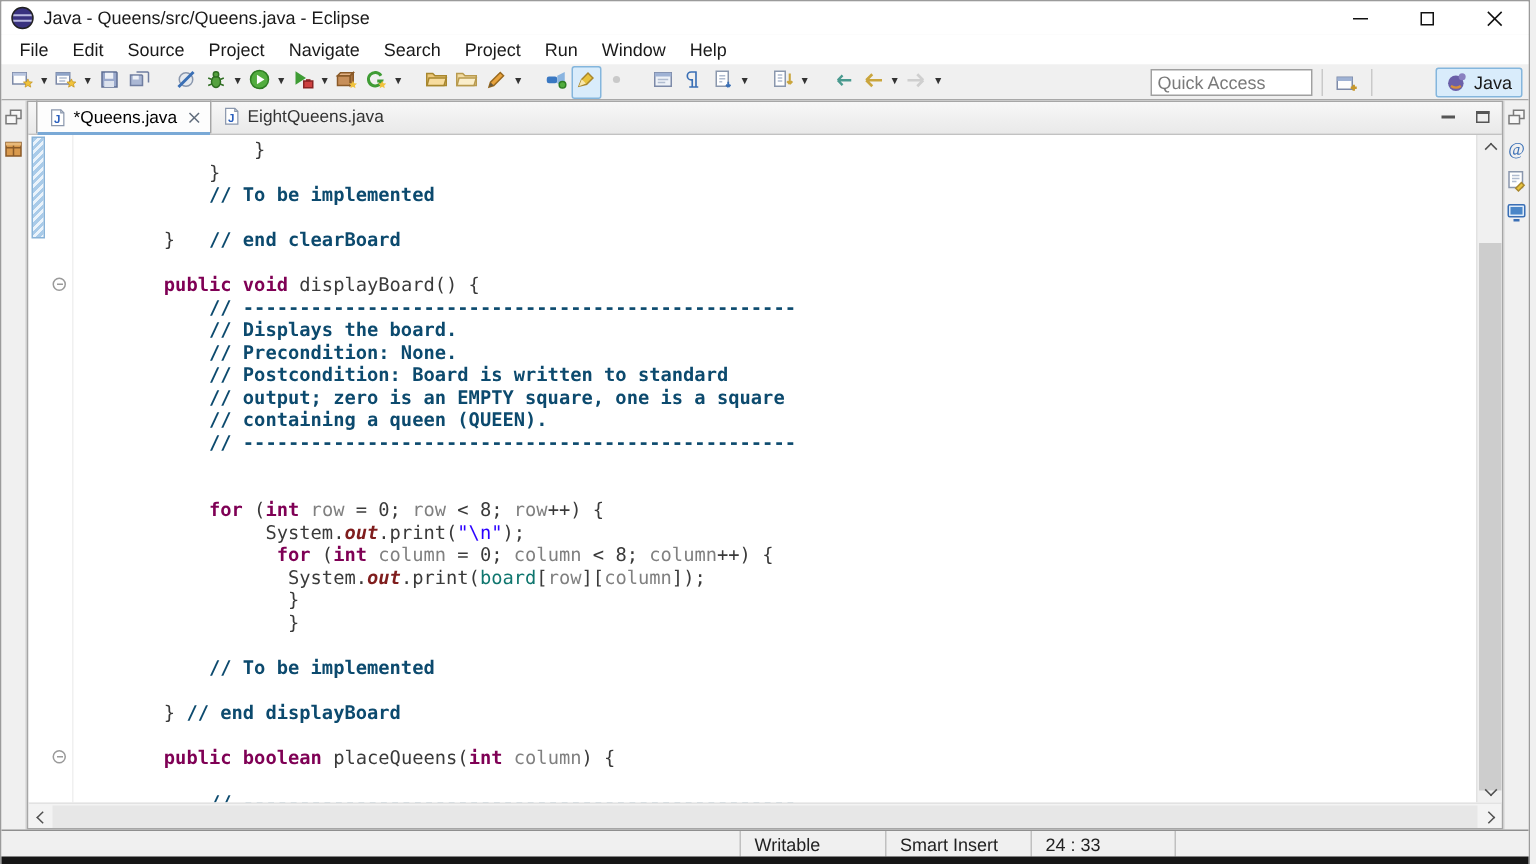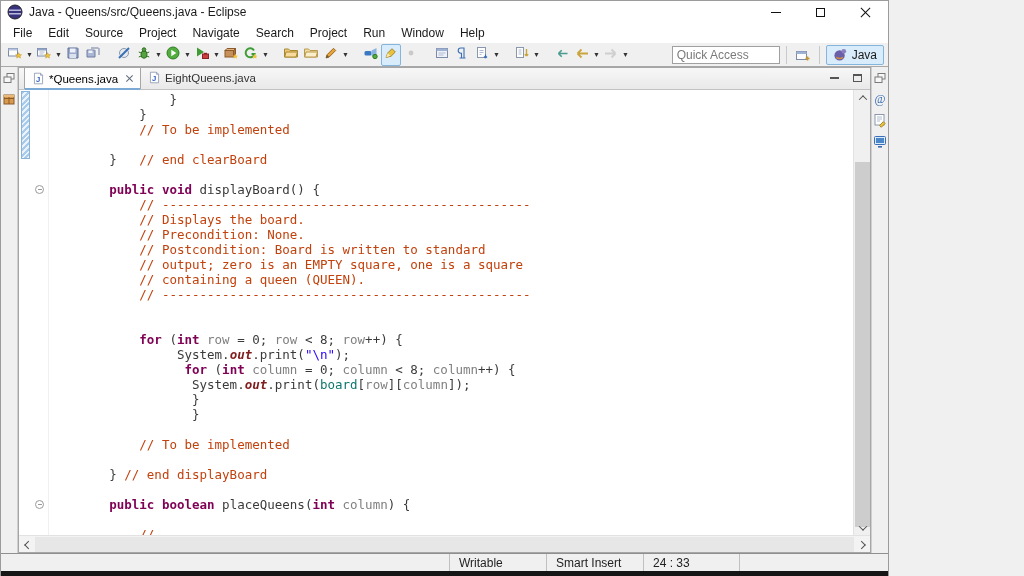--- a/index.html
+++ b/index.html
@@ -1,18 +1,18 @@
 <!DOCTYPE html>
 <html><head>
 <meta charset="utf-8">
 <style>
   * { box-sizing: border-box; margin: 0; padding: 0; }
   html,body { width:1024px; height:576px; overflow:hidden; }
   body { font-family:"Liberation Sans", sans-serif; font-size:12px; color:#1a1a1a; background:#f0f0f0; }
-  #window { width:889px; height:576px; display:flex; flex-direction:column; border:1px solid #9b9b9b; border-bottom:none; background:#f0f0f0; }
+  #window { width:1020px; height:576px; display:flex; flex-direction:column; border:1px solid #9b9b9b; border-bottom:none; background:#f0f0f0; }
 
   
   .titlebar { height:22px; background:#fff; display:flex; align-items:center; flex:0 0 22px; }
   .titlebar .app-icon { width:16px; height:16px; margin:0 6px 0 6px; }
   .titlebar .title { flex:1; font-size:12px; color:#1a1a1a; white-space:nowrap; }
   .winbtn { width:45px; height:22px; display:flex; align-items:center; justify-content:center; }
   .glyph-min { width:10px; height:1px; background:#111; }
   .glyph-max { width:9px; height:9px; border:1px solid #111; }
   .glyph-close { position:relative; width:11px; height:11px; }
   .glyph-close::before,.glyph-close::after { content:""; position:absolute; left:-1px; top:5px; width:13px; height:1px; background:#111; }
@@ -28,21 +28,21 @@
   .tb-group { display:flex; align-items:center; margin-right:11px; }
   .tbtn { height:22px; display:flex; align-items:center; padding:0 1px; border:1px solid transparent; border-radius:2px; }
   .tbtn svg { width:16px; height:16px; }
   .tbtn.active { background:#d9ecfb; border-color:#84b6dd; }
   .tbtn.disabled { opacity:.45; }
   .dd { width:9px; height:22px; display:flex; align-items:center; justify-content:center; font-size:7px; color:#333; }
   .tb-right { margin-left:auto; display:flex; align-items:center; }
   .qa-input { width:108px; height:18px; border:1px solid #a0a0a0; font-family:"Liberation Sans",sans-serif; font-size:12px; padding:0 4px; color:#333; background:#fff; }
   .qa-input::placeholder { color:#7a7a7a; }
   .tb-sep { width:1px; height:18px; background:#c9c9c9; margin:0 6px; }
-  .persp-btn { display:flex; align-items:center; gap:4px; height:20px; padding:0 6px; background:#d9ecfb; border:1px solid #84b6dd; border-radius:2px; font-size:12px; }
+  .persp-btn { display:flex; align-items:center; gap:4px; height:20px; padding:0 6px; background:#d9ecfb; border:1px solid #84b6dd; border-radius:2px; font-size:12px;margin-left:36px; }
 
   
   .main { flex:1 1 auto; display:flex; background:#f0f0f0; min-height:0; }
   .trim { width:17px; flex:0 0 17px; display:flex; flex-direction:column; align-items:center; padding-top:3px; gap:5px; }
   .trim.left { border-right:1px solid #cfcfcf; }
   .trim.right { border-left:1px solid #cfcfcf; }
   .trim-icon { width:16px; height:16px; }
   .trim-icon svg { width:16px; height:16px; }
 
   .editor-wrap { flex:1 1 auto; display:flex; flex-direction:column; border:1px solid #a6a6a6; background:#fff; min-width:0; }
@@ -67,21 +67,21 @@
   .ann-ruler { width:13px; flex:0 0 13px; position:relative; }
   .quick-diff { position:absolute; left:2px; top:1px; width:9px; border:1px solid #89b3d8;
     background:repeating-linear-gradient(135deg,#a9cbe9 0 2px,#eaf3fb 2px 4px); }
   .fold-ruler { width:17px; flex:0 0 17px; position:relative; border-right:1px solid #f0f0f0; }
   .fold-marker { position:absolute; left:3px; width:9px; height:9px; border:1px solid #9a9a9a; border-radius:50%; background:#fff; }
   .fold-marker::before { content:""; position:absolute; left:1.5px; top:3px; width:4px; height:1px; background:#9a9a9a; }
 
   .code { flex:1 1 auto; overflow:hidden; padding-top:2px; font-family:"DejaVu Sans Mono","Liberation Mono",monospace; font-size:12.5px; line-height:15px; color:#3a3a3a; }
   .cl { height:15px; white-space:pre; }
   .tok-k { color:#7F0055; font-weight:bold; }
-  .tok-c { color:#c2410c; }
+  .tok-c { color:#0c4a6e;font-weight:bold; }
   .tok-s { color:#2A00FF; }
   .tok-f { color:#0f766e; }
   .tok-o { color:#7f1d1d; font-weight:bold; font-style:italic; }
   .tok-l { color:#808080; }
 
   
   .vscroll { width:17px; flex:0 0 17px; background:#f0f0f0; border-left:1px solid #e2e2e2; position:relative; }
   .vthumb { position:absolute; left:1px; width:15px; top:72px; height:365px; background:#cdcdcd; }
   .sarrow { position:absolute; left:0; width:17px; height:15px; display:flex; align-items:center; justify-content:center; }
   .chev { width:6px; height:6px; border-left:1.5px solid #505050; border-top:1.5px solid #505050; }
@@ -421,20 +421,20 @@
         <span class="trim-icon"><svg viewBox="0 0 16 16">
             <rect x="2.5" y="3.5" width="11" height="8" rx="1" fill="#ddeaf8" stroke="#3a6fb5"></rect>
             <rect x="4" y="5" width="8" height="5" fill="#4a86c8"></rect>
             <path d="M6 13.8h4" stroke="#3a6fb5" stroke-width="1.6"></path>
           </svg></span>
       </div>
   </div>
 
   <div class="statusbar">
     <div class="sb-spacer"></div>
-    <div id="sb-cells" style="display:flex;height:100%;">
+    <div id="sb-cells" style="display:flex;height:100%;margin-left:44px;">
         <div class="sb-cell">Writable</div>
         <div class="sb-cell">Smart Insert</div>
         <div class="sb-cell last">24 : 33</div>
       </div>
   </div>
   <div class="bottom-strip"></div>
 </div>
 
 </body></html>

